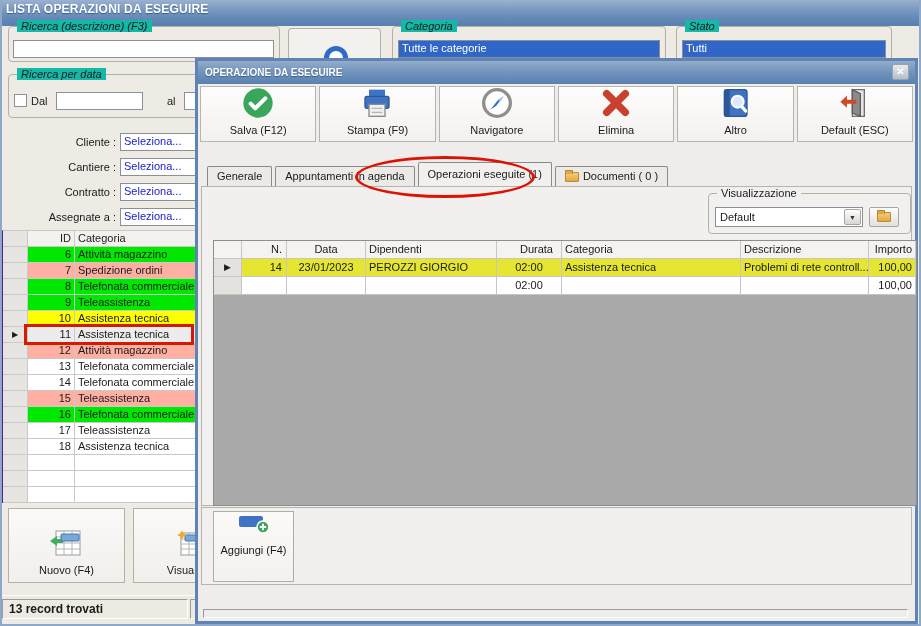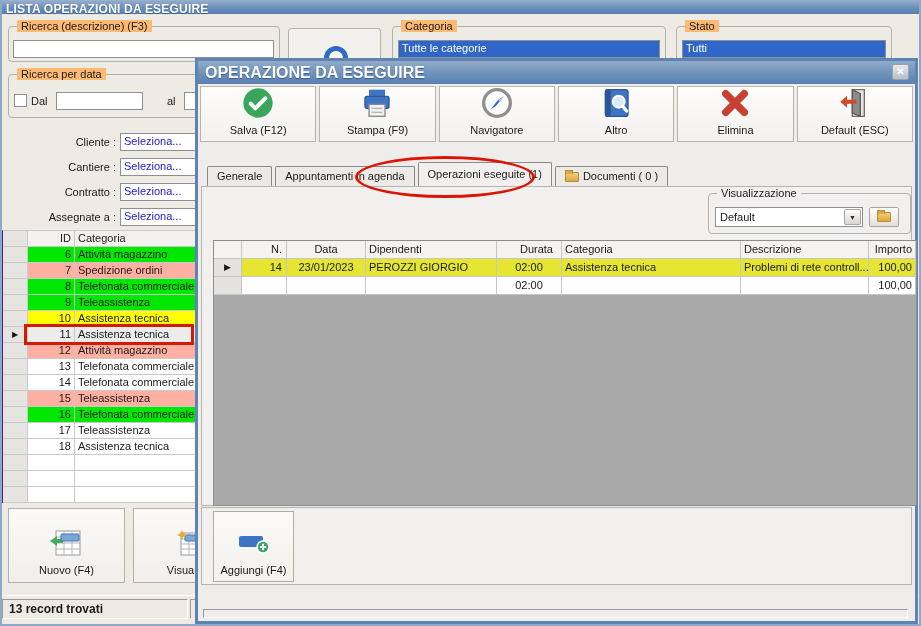--- a/index.html
+++ b/index.html
@@ -1,26 +1,26 @@
 <!DOCTYPE html>
 <html><head>
 <meta charset="utf-8">
 <style>
   * { margin:0; padding:0; box-sizing:border-box; }
   body { font-family:"Liberation Sans",sans-serif; font-size:11px; color:#1a1a1a; background:#888; }
   .screen { position:relative; width:921px; height:626px; background:#eeebe5; overflow:hidden; }
   .win-frame { position:absolute; inset:0; border:2px solid #8ea8ca; border-top:none; z-index:40; pointer-events:none; }
 
   
-  .titlebar { position:absolute; left:0; top:0; width:100%; height:14px;
+  .titlebar { position:absolute; left:0; top:0; width:100%; height:26px;
     background:linear-gradient(#9ab1d0,#7394bd 45%,#6187b6 75%,#5a7fae);
     color:#fff; font-weight:bold; font-size:12px; line-height:18px; padding-left:6px;
     text-shadow:0 1px 1px #3a5a85; letter-spacing:.2px; }
   .groupbox { position:absolute; border:1px solid #b3b0aa; border-radius:4px; }
-  .groupbox .gb-label { position:absolute; top:-7px; left:8px; background:#fdba74; padding:0 4px; white-space:nowrap; }
+  .groupbox .gb-label { position:absolute; top:-7px; left:8px; background:#14b8a6; padding:0 4px; white-space:nowrap;font-style:italic; }
   .field { position:absolute; background:#fff; border:1px solid #8a8f98; line-height:15px; padding-left:3px; overflow:hidden; white-space:nowrap; }
   .combo-sel { position:absolute; background:#2f66c8; color:#fff; border:1px solid #86909c; line-height:15px; padding-left:3px; overflow:hidden; white-space:nowrap; }
   .sel-link { color:#2020c8; }
   .btn-frame { position:absolute; left:288px; top:28px; width:93px; height:30px; background:#f2f1ee;
     border:1px solid #b3b0aa; border-bottom:none; border-radius:4px 4px 0 0; }
   .arc { position:absolute; left:324px; top:46px; width:24px; height:24px; border-radius:50%;
     border:5px solid #2e6bc4; background:#fff; }
   .chk { position:absolute; left:14px; top:94px; width:13px; height:13px; background:#fff; border:1px solid #8a8f98; }
   .lbl { position:absolute; white-space:nowrap; }
   .flabel { position:absolute; left:4px; width:112px; text-align:right; white-space:nowrap; }
@@ -43,21 +43,21 @@
   .statusbar { position:absolute; left:0; top:595px; width:100%; height:26px; background:#edeae4; border-top:1px solid #fff; }
   .status-cell { position:absolute; left:2px; top:3px; width:186px; height:20px; line-height:19px; padding-left:6px;
     font-weight:bold; font-size:12px; border:1px solid; border-color:#9d9a94 #fff #fff #9d9a94; }
   .status-cell2 { position:absolute; left:190px; top:3px; width:120px; height:20px; border:1px solid; border-color:#9d9a94 #fff #fff #9d9a94; }
 
   
   .dialog { position:absolute; left:195px; top:58px; width:723px; height:566px; z-index:10;
     border:3px solid #5f83b2; background:#efedeb; }
   .dlg-titlebar { position:absolute; left:0; top:0; width:100%; height:23px;
     background:linear-gradient(#93acc9,#7495bd 45%,#6288b6 80%,#5c80ae);
-    color:#fff; font-weight:bold; font-size:16px; line-height:23px; padding-left:7px; text-shadow:0 1px 1px #3a5a85; }
+    color:#fff; font-weight:bold; font-size:10px; line-height:23px; padding-left:7px; text-shadow:0 1px 1px #3a5a85; }
   .dlg-close { position:absolute; right:6px; top:3px; width:17px; height:16px; border:1px solid #9aa2ad; border-radius:2px;
     background:linear-gradient(#e8ebee,#b6bdc7); color:#fff; font-weight:bold; font-size:10px; text-align:center; line-height:14px; }
   .toolbar { position:absolute; left:2px; top:25px; width:713px; height:56px; display:flex; gap:3px; }
   .tb-btn { flex:1; background:linear-gradient(#fdfdfc,#f3f1ee); border:1px solid #b7b4ae;
     display:flex; flex-direction:column; align-items:center; justify-content:flex-end; padding-bottom:5px; gap:5px; }
   .tb-icon { width:34px; height:34px; display:block; }
 
   .tabs { position:absolute; left:9px; top:101px; height:24px; display:flex; align-items:flex-end; z-index:3; }
   .tab { height:20px; line-height:19px; padding:0 9px; background:#eceae7; border:1px solid #898989; border-bottom:none;
     border-radius:2px 2px 0 0; margin-right:3px; white-space:nowrap; display:flex; align-items:center; gap:4px; }
@@ -84,21 +84,21 @@
   .g-durh { width:65px; text-align:right; padding-right:8px; }
   .g-cat { width:179px; padding-left:3px; }
   .g-desc { width:128px; padding-left:3px; }
   .g-imp { width:47px; text-align:right; padding-right:3px; }
   .g-head .g-cell { background:#f4f3f0; }
   .r-yellow { background:#e6e632; } .r-yellow .g-sel { background:#e4e2df; }
   .r-white { background:#fff; } .r-white .g-sel { background:#e4e2df; }
 
   .btm-panel { position:absolute; left:3px; top:446px; width:711px; height:78px; border:1px solid #b7b4ae; background:#f2f0ee; }
   .agg-btn { position:absolute; left:11px; top:3px; width:81px; height:71px; background:linear-gradient(#fbfaf8,#f3f1ed);
-    border:1px solid #b0ada7; display:flex; flex-direction:column; align-items:center; justify-content:flex-end; padding-bottom:5px; gap:8px; }
+    border:1px solid #b0ada7; display:flex; flex-direction:column; align-items:center; padding-bottom:5px; gap:8px; }
   .sunken { position:absolute; left:5px; top:548px; width:705px; height:9px; background:#efedeb;
     border:1px solid; border-color:#9d9a94 #fff #fff #9d9a94; }
 
   .folder { display:inline-block; position:relative; width:14px; height:10px; background:linear-gradient(#f3cf7c,#e0a83e);
     border:1px solid #b8893a; border-radius:1px; flex:none; }
   .folder::before { content:""; position:absolute; left:-1px; top:-3px; width:6px; height:3px;
     background:#e0a83e; border:1px solid #b8893a; border-bottom:none; border-radius:1px 1px 0 0; }
 </style>
 </head>
 <body>
@@ -320,32 +320,32 @@
       <div class="tb-btn">
         <svg class="tb-icon" viewBox="0 0 24 24">
           <circle cx="12" cy="12" r="10" fill="#fff" stroke="#8f8f8f" stroke-width="2.5"></circle>
           <path d="M17 7l-4.2 2.8L7 17l4.2-2.8z" fill="#2f66c8"></path>
           <path d="M17 7l-4.2 2.8 1.4 1.4z" fill="#9dbae8"></path>
         </svg>
         <span>Navigatore</span>
       </div>
       <div class="tb-btn">
         <svg class="tb-icon" viewBox="0 0 24 24">
+          <path d="M5 5l14 14M19 5L5 19" stroke="#c8402f" stroke-width="5.5" stroke-linecap="round"></path>
+        </svg>
+        <span>Elimina</span>
+      </div>
+      <div class="tb-btn">
+        <svg class="tb-icon" viewBox="0 0 24 24">
           <rect x="4" y="2" width="17" height="20" rx="2" fill="#3f74c4" stroke="#2c5694"></rect>
           <rect x="4" y="2" width="4" height="20" fill="#2c5694"></rect>
           <circle cx="14" cy="11" r="4.5" fill="#dce9fb" stroke="#fff" stroke-width="1.5"></circle>
           <path d="M17 14.5l3 3.5" stroke="#fff" stroke-width="2.5" stroke-linecap="round"></path>
         </svg>
         <span>Altro</span>
-      </div>
-      <div class="tb-btn">
-        <svg class="tb-icon" viewBox="0 0 24 24">
-          <path d="M5 5l14 14M19 5L5 19" stroke="#c8402f" stroke-width="5.5" stroke-linecap="round"></path>
-        </svg>
-        <span>Elimina</span>
       </div>
       <div class="tb-btn">
         <svg class="tb-icon" viewBox="0 0 24 24">
           <path d="M10 2h9v20h-9z" fill="#e8e5e0" stroke="#6f6f6f"></path>
           <path d="M10 2l6 3v17l-6-2.5z" fill="#8b8b8b" stroke="#5c5c5c"></path>
           <path d="M22 12h-7V9l-5 4.5 5 4.5v-3h7z" fill="#d04a2a" transform="translate(-9 -2.5) scale(1)"></path>
         </svg>
         <span>Default (ESC)</span>
       </div>
     </div>

